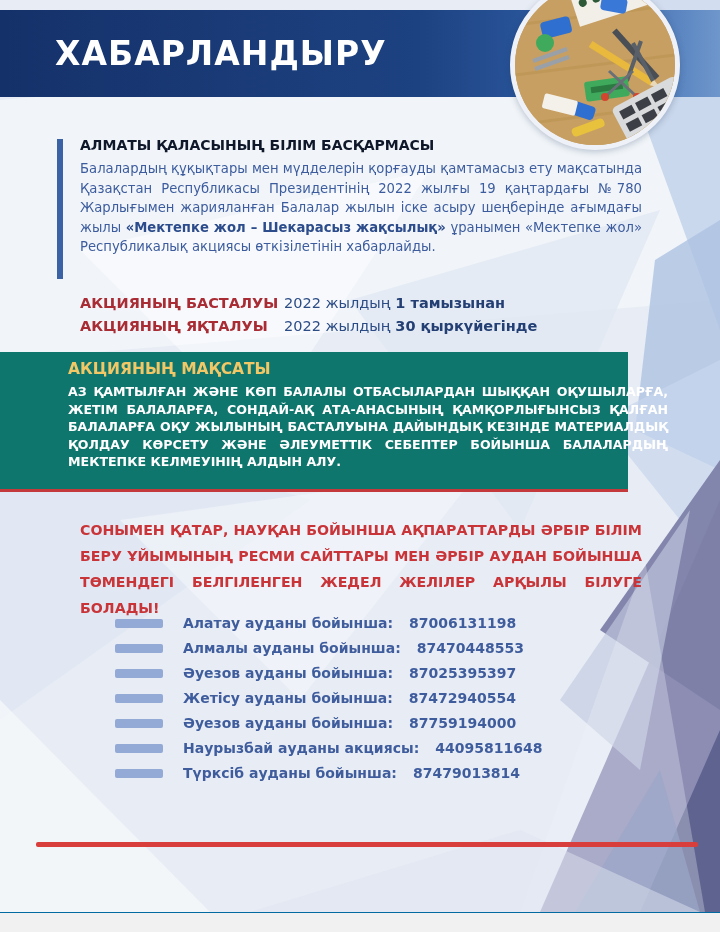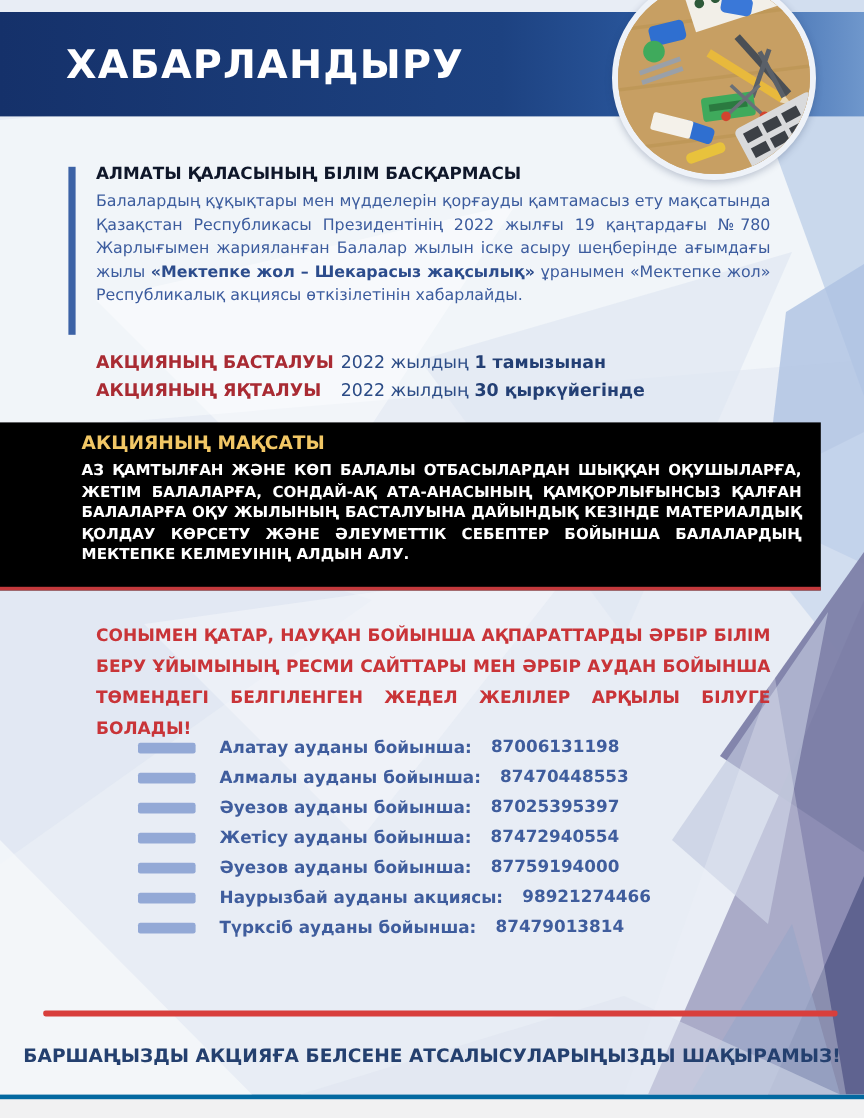--- a/index.html
+++ b/index.html
@@ -1,17 +1,17 @@
 <!DOCTYPE html>
 <html><head>
 <meta charset="utf-8">
 <style>
   html,body{margin:0;padding:0;background:#f1f1f2;}
   .stage{width:720px;height:932px;margin:0 auto;font-family:"DejaVu Sans","Liberation Sans",sans-serif;}
-  .poster{position:relative;width:720px;height:912px;overflow:hidden;background:#e8edf5;border-bottom:4px solid #0369a1;}
+  .poster{position:relative;width:720px;height:912px;overflow:hidden;background:#e8edf5;border-bottom:1px solid #0369a1;}
   .bg-svg{position:absolute;left:0;top:0;width:720px;height:912px;}
 
   
   .header-band{position:absolute;left:0;top:10px;width:720px;height:87px;
     background:linear-gradient(90deg,#15316a 0%,#1d4281 58%,#2f5fa7 82%,#6f97cc 100%);}
   .header-title{position:absolute;left:55px;top:10px;height:87px;line-height:87px;
     color:#ffffff;font-size:33px;font-weight:bold;letter-spacing:1px;}
   .circle-photo{position:absolute;left:510px;top:-20px;width:160px;height:160px;border-radius:50%;
     border:5px solid #eef2f8;overflow:hidden;background:#c79f63;box-shadow:0 2px 6px rgba(30,50,90,.25);}
 
@@ -22,21 +22,21 @@
     line-height:19.5px;text-align:justify;}
   .intro-text b{color:#2c4c8c;}
 
   
   .dates{position:absolute;left:80px;top:292px;width:600px;font-size:14.5px;line-height:23px;}
   .date-label{display:inline-block;width:204px;color:#a92b33;font-weight:bold;}
   .date-regular{color:#2c4c86;}
   .date-bold{color:#233f74;font-weight:bold;margin-left:5px;}
 
   
-  .goal-band{position:absolute;left:0;top:352px;width:684px;height:140px;background:#000000;
+  .goal-band{position:absolute;left:0;top:352px;width:628px;height:140px;background:#0f766e;
     border-bottom:3px solid #c4393c;box-sizing:border-box;}
   .goal-title{position:absolute;left:68px;top:8px;color:#f2c765;font-size:15.5px;font-weight:bold;}
   .goal-body{position:absolute;left:68px;top:31px;width:600px;color:#ffffff;font-size:12.6px;
     font-weight:bold;line-height:17.5px;text-align:justify;}
 
   
   .hotline-info{position:absolute;left:80px;top:517px;width:562px;color:#c93438;font-size:14.2px;
     font-weight:bold;line-height:26px;text-align:justify;}
 
   
@@ -161,21 +161,20 @@
     </div>
 
     <div class="hotline-info">СОНЫМЕН ҚАТАР, НАУҚАН БОЙЫНША АҚПАРАТТАРДЫ ӘРБІР БІЛІМ БЕРУ ҰЙЫМЫНЫҢ РЕСМИ САЙТТАРЫ МЕН ӘРБІР АУДАН БОЙЫНША ТӨМЕНДЕГІ БЕЛГІЛЕНГЕН ЖЕДЕЛ ЖЕЛІЛЕР АРҚЫЛЫ БІЛУГЕ БОЛАДЫ!</div>
 
     <div class="hotlines">
       <div class="hotline-row"><span class="hotline-bullet"></span><span class="hotline-label">Алатау ауданы бойынша:</span><span class="hotline-phone">87006131198</span></div>
       <div class="hotline-row"><span class="hotline-bullet"></span><span class="hotline-label">Алмалы ауданы бойынша:</span><span class="hotline-phone">87470448553</span></div>
       <div class="hotline-row"><span class="hotline-bullet"></span><span class="hotline-label">Әуезов ауданы бойынша:</span><span class="hotline-phone">87025395397</span></div>
       <div class="hotline-row"><span class="hotline-bullet"></span><span class="hotline-label">Жетісу ауданы бойынша:</span><span class="hotline-phone">87472940554</span></div>
       <div class="hotline-row"><span class="hotline-bullet"></span><span class="hotline-label">Әуезов ауданы бойынша:</span><span class="hotline-phone">87759194000</span></div>
-      <div class="hotline-row"><span class="hotline-bullet"></span><span class="hotline-label">Наурызбай ауданы акциясы:</span><span class="hotline-phone">98921274466</span></div>
+      <div class="hotline-row"><span class="hotline-bullet"></span><span class="hotline-label">Наурызбай ауданы акциясы:</span><span class="hotline-phone">44095811648</span></div>
       <div class="hotline-row"><span class="hotline-bullet"></span><span class="hotline-label">Түрксіб ауданы бойынша:</span><span class="hotline-phone">87479013814</span></div>
     </div>
 
     <div class="red-rule"></div>
-    <div class="invite">БАРШАҢЫЗДЫ АКЦИЯҒА БЕЛСЕНЕ АТСАЛЫСУЛАРЫҢЫЗДЫ ШАҚЫРАМЫЗ!</div>
   </div>
   <div class="below-strip"></div>
 </div>
 
 </body></html>

